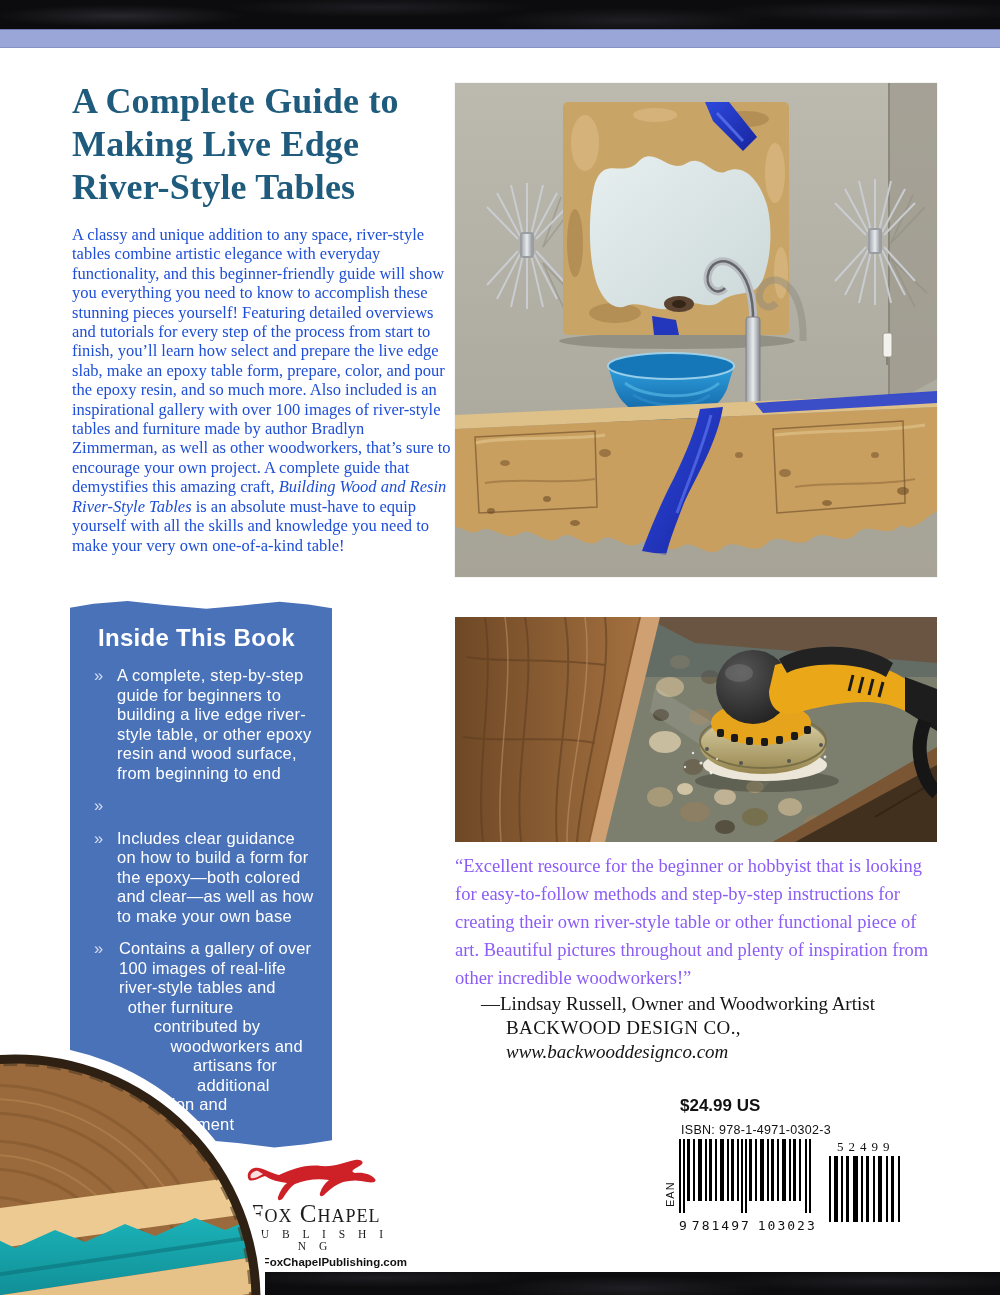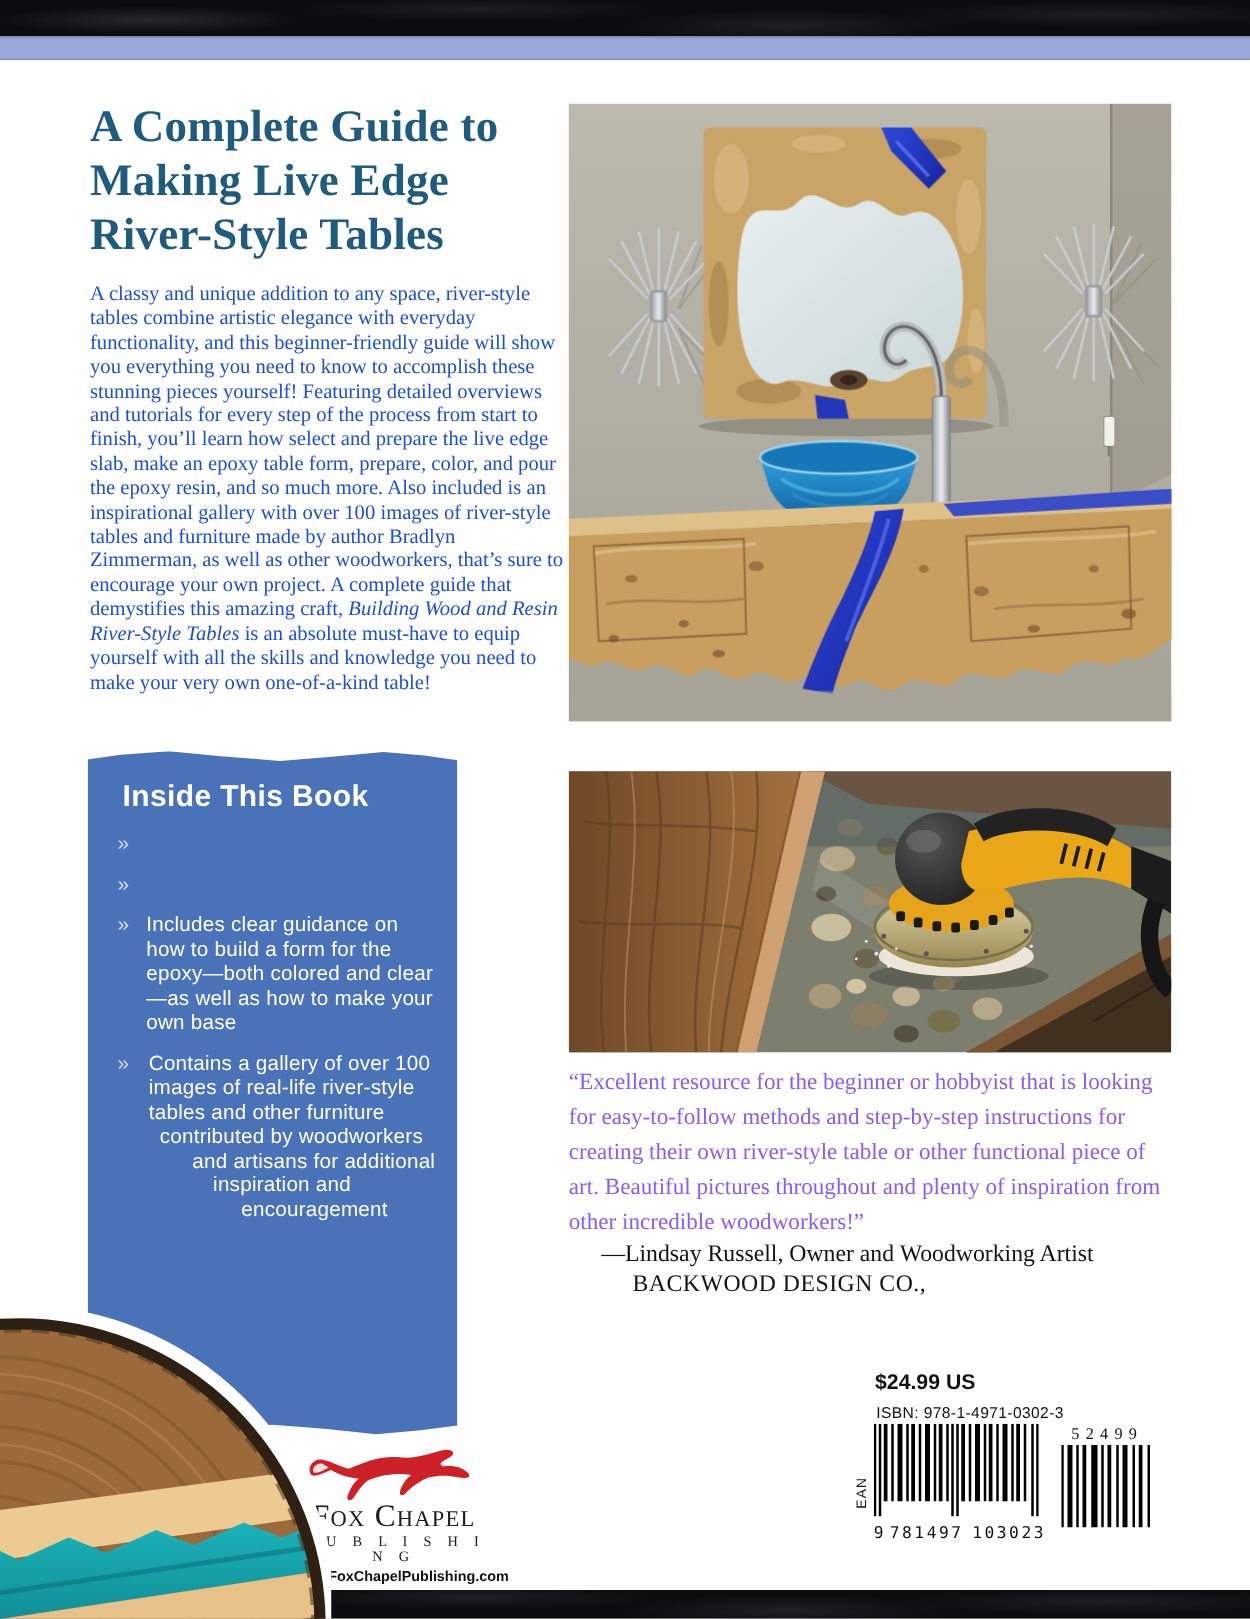--- a/index.html
+++ b/index.html
@@ -29,21 +29,21 @@
     font-size:36px; line-height:43px; font-weight:bold; color:#1e5b7d;
     letter-spacing:.2px;
   }
   .intro {
     position:absolute; left:72px; top:225px; width:380px;
     font-size:16.5px; line-height:19.4px; color:#1d4ed8;
   }
   .intro .it { font-style:italic; }
   
   .inside-box {
-    position:absolute; left:70px; top:600px; width:296px; height:548px;
+    position:absolute; left:70px; top:600px; width:262px; height:548px;
     background:#4a72b8; z-index:3;
     clip-path:polygon(0% 1.4%, 9% .7%, 22% .2%, 36% .9%, 52% 1.6%, 66% 1.0%, 80% .3%, 91% .8%, 100% 1.5%,
                       100% 98.6%, 90% 99.3%, 78% 99.9%, 64% 99.1%, 50% 98.5%, 36% 99.0%, 22% 99.8%, 10% 99.4%, 0% 99.9%);
     font-family:"Liberation Sans", sans-serif; color:#fff;
     padding:24px 16px 0 24px;
   }
   .inside-box h2 { font-size:24px; font-weight:bold; letter-spacing:.3px; margin:0 0 14px 4px; }
   .inside-box ul { list-style:none; }
   .inside-box li { display:flex; margin-bottom:13px; }
   .inside-box .mk { width:14px; flex:0 0 14px; margin-right:9px; color:#d6def2; font-size:16.5px; line-height:19.5px; }
@@ -59,21 +59,21 @@
   .photo2 { left:455px; top:617px; width:482px; height:225px; border-radius:3px; }
   
   .quote {
     position:absolute; left:455px; top:852px; width:490px;
     font-size:18.5px; line-height:28px; color:#8b5cf6;
   }
   .attrib { position:absolute; left:481px; top:992px; font-size:19px; line-height:24px; color:#141414; }
   .attrib .l2 { padding-left:25px; letter-spacing:.4px; }
   .attrib .l3 { padding-left:25px; font-style:italic; }
   
-  .buyblock { position:absolute; left:684px; top:1096px; width:256px; font-family:"Liberation Sans", sans-serif; z-index:3; }
+  .buyblock { position:absolute; left:664px; top:1096px; width:256px; font-family:"Liberation Sans", sans-serif; z-index:3; }
   .price { font-weight:bold; font-size:17px; color:#111; margin-left:16px; }
   .isbn  { font-size:12.5px; color:#111; margin:7px 0 2px 17px; letter-spacing:.3px; }
   .barcode-row { display:flex; align-items:flex-start; }
   .ean-label { writing-mode:vertical-rl; transform:rotate(180deg); font-size:11px; letter-spacing:1px;
                color:#111; height:60px; margin-top:8px; }
   .main-code { position:relative; margin-left:3px; }
   .digits { display:flex; font-family:"DejaVu Sans Mono", monospace; font-size:13px; color:#111; margin-top:-1px; }
   .digits span { letter-spacing:2px; }
   .digits .d0 { margin-right:5px; letter-spacing:0; }
   .digits .d1 { margin-right:7px; }
@@ -95,20 +95,21 @@
 <div class="bar-periwinkle"></div>
 
 <h1 class="title">A Complete Guide to Making Live Edge River-Style Tables</h1>
 <p class="intro"><span>A classy and unique addition to any space, river-style tables combine artistic elegance with everyday functionality, and this beginner-friendly guide will show you everything you need to know to accomplish these stunning pieces yourself! Featuring detailed overviews and tutorials for every step of the process from start to finish, you’ll learn how select and prepare the live edge slab, make an epoxy table form, prepare, color, and pour the epoxy resin, and so much more. Also included is an inspirational gallery with over 100 images of river-style tables and furniture made by author Bradlyn Zimmerman, as well as other woodworkers, that’s sure to encourage your own project. A complete guide that demystifies this amazing craft, </span><span class="it">Building Wood and Resin River-Style Tables</span><span> is an absolute must-have to equip yourself with all the skills and knowledge you need to make your very own one-of-a-kind table!</span></p>
 
 <div class="inside-box">
   <h2>Inside This Book</h2>
   <ul>
     <li>
       <span class="mk">»</span>
+      <span class="tx">A complete, step-by-step guide for beginners to building a live edge river-style table, or other epoxy resin and wood surface, from beginning to end</span>
     </li>
     <li>
       <span class="mk">»</span>
     </li>
     <li>
       <span class="mk">»</span>
       <span class="tx">Includes clear guidance on how to build a form for the epoxy—both colored and clear—as well as how to make your own base</span>
     </li>
     <li>
       <span class="mk">»</span>
@@ -374,20 +375,21 @@
           <circle cx="370" cy="140" r="1.4"></circle>
     </g>
   </g>
 </svg>
 </figure>
 
 <p class="quote">“Excellent resource for the beginner or hobbyist that is looking for easy-to-follow methods and step-by-step instructions for creating their own river-style table or other functional piece of art. Beautiful pictures throughout and plenty of inspiration from other incredible woodworkers!”</p>
 <div class="attrib">
   <div class="l1">—Lindsay Russell, Owner and Woodworking Artist</div>
   <div class="l2">BACKWOOD DESIGN CO.,</div>
+  <div class="l3">www.backwooddesignco.com</div>
 </div>
 
 <div class="buyblock">
   <div class="price">$24.99 US</div>
   <div class="isbn">ISBN: 978-1-4971-0302-3</div>
   <div class="barcode-row">
     <div class="ean-label">EAN</div>
     <div class="main-code">
       <svg width="132" height="76" viewBox="0 0 132 76">
         <g fill="#000">

